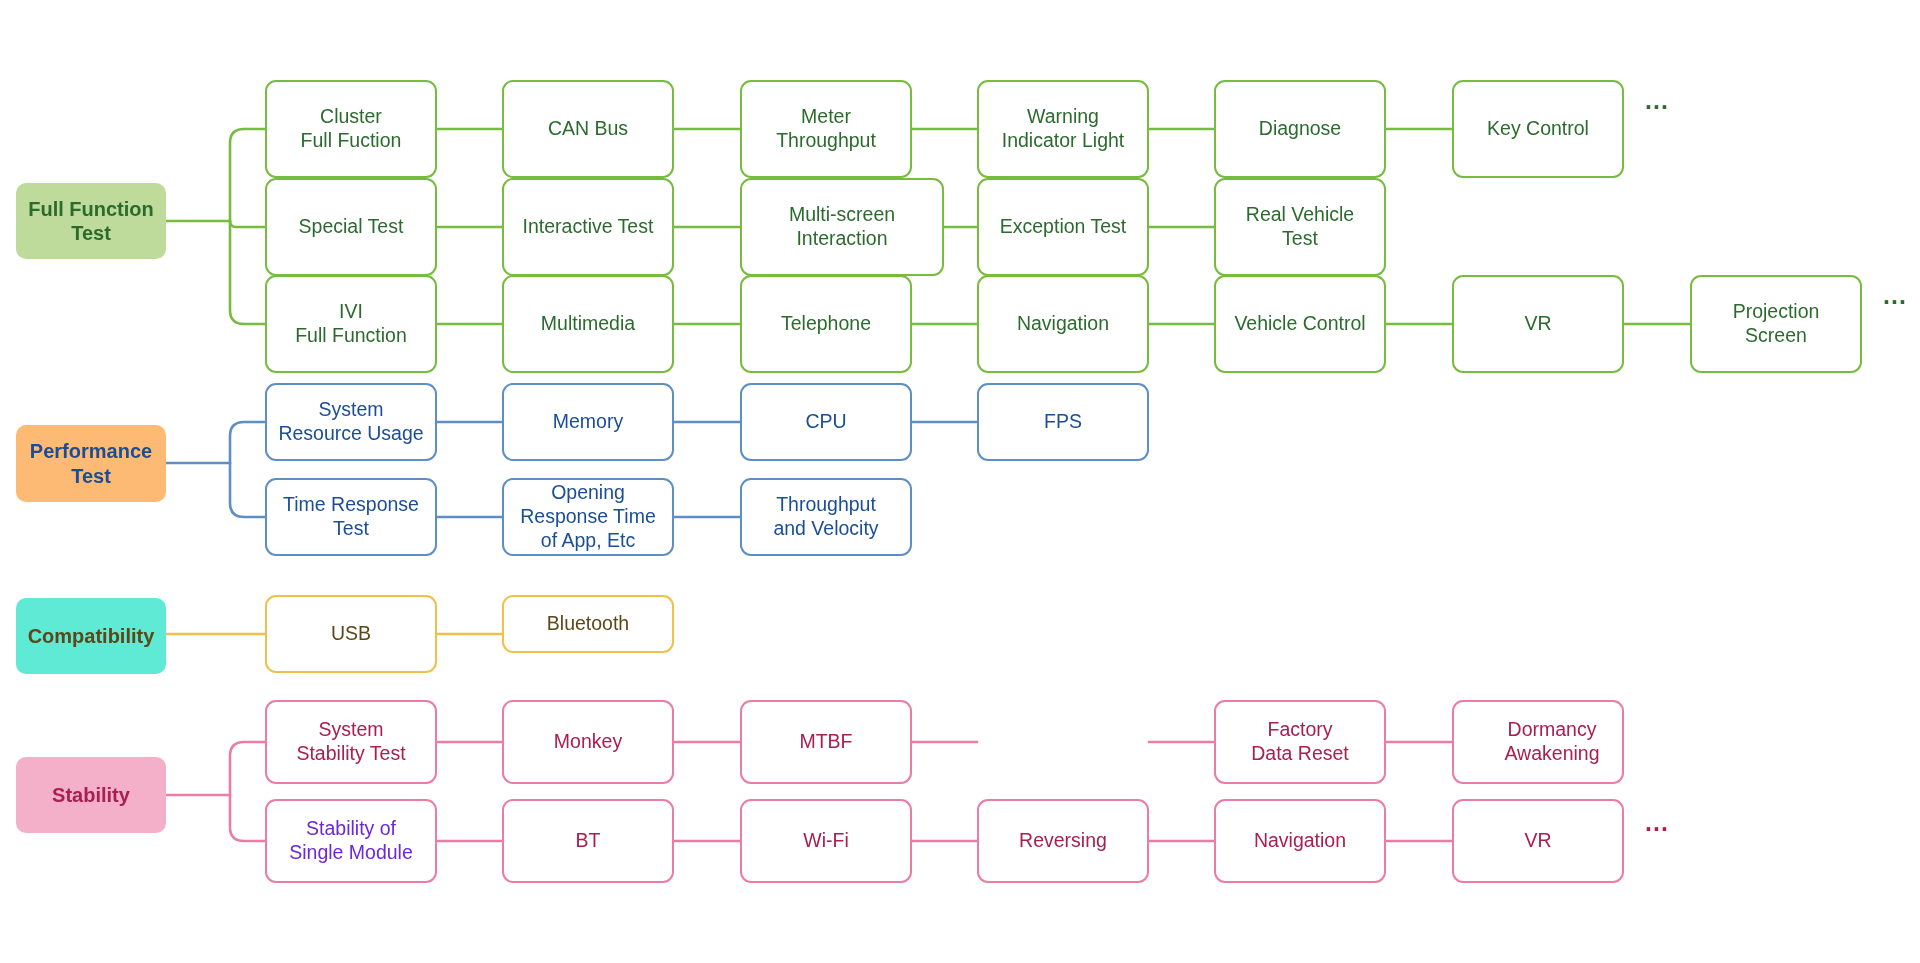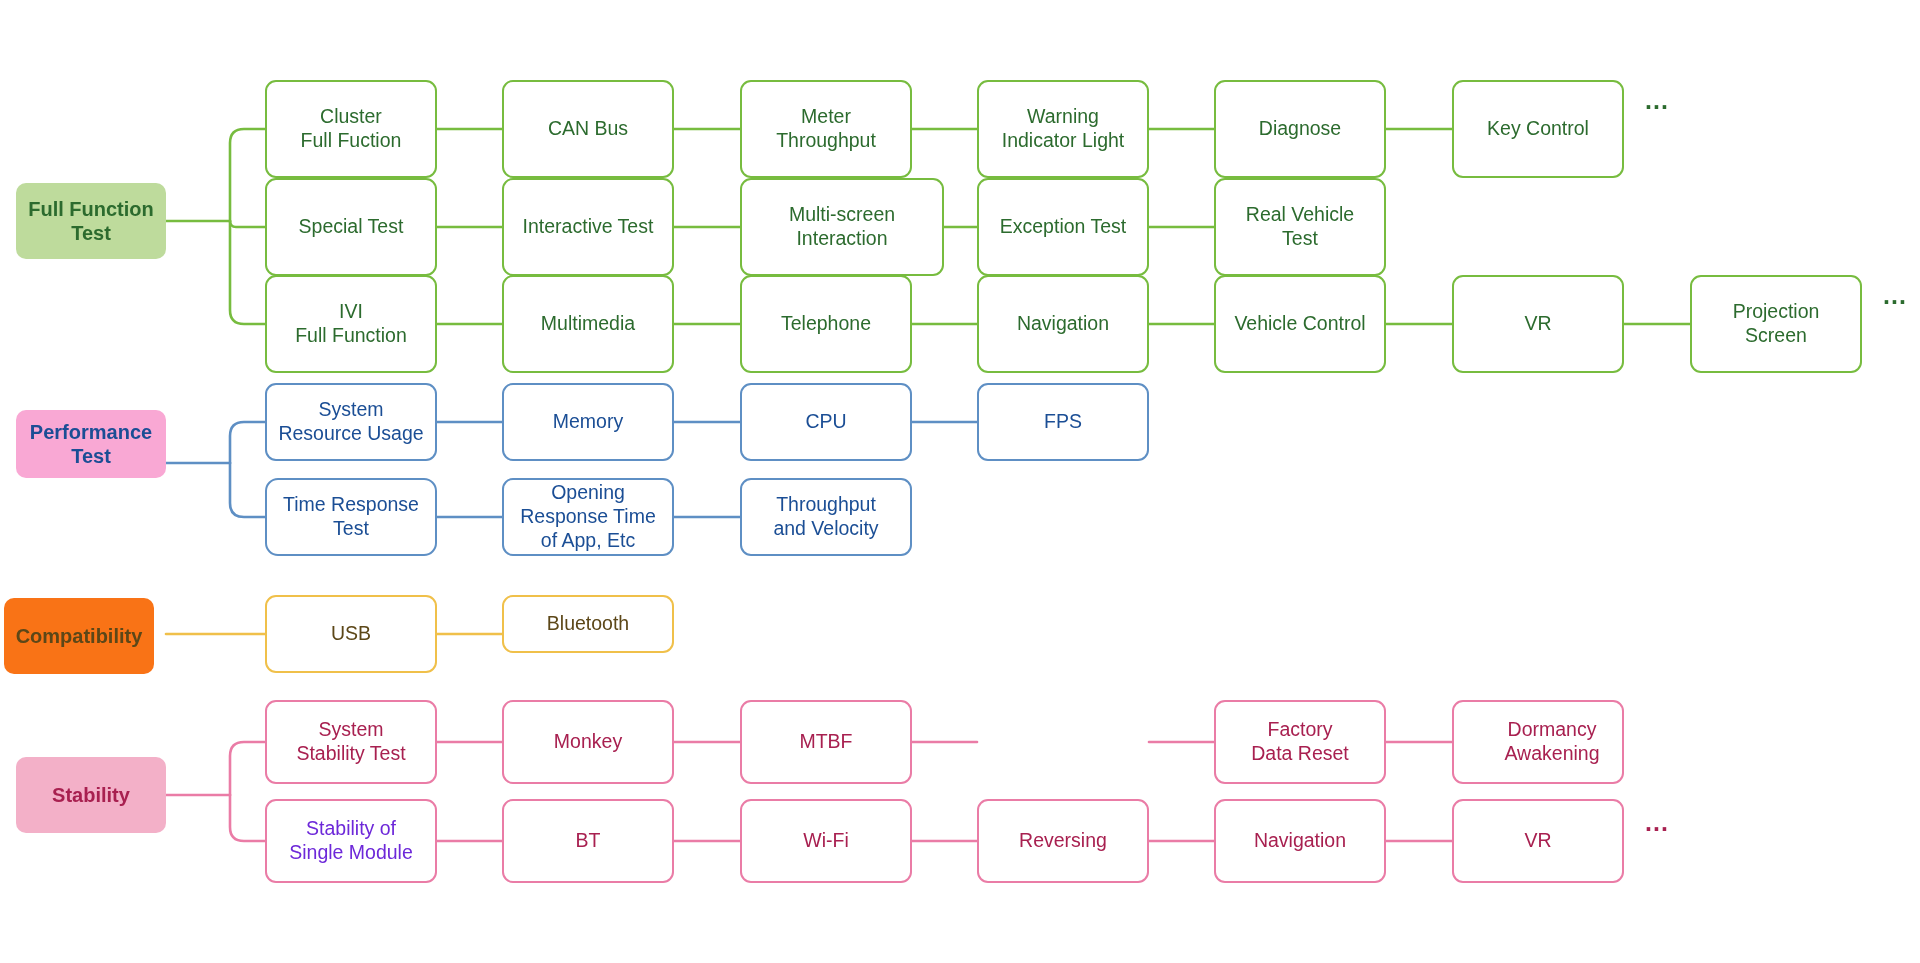--- a/index.html
+++ b/index.html
@@ -136,35 +136,35 @@
     <div class="node box" style="left: 265px; top: 275px; width: 172px; height: 98px; border-color: rgb(119, 188, 63); color: rgb(44, 107, 46);">IVI
 Full Function</div>
     <div class="node box" style="left: 502px; top: 275px; width: 172px; height: 98px; border-color: rgb(119, 188, 63); color: rgb(44, 107, 46);">Multimedia</div>
     <div class="node box" style="left: 740px; top: 275px; width: 172px; height: 98px; border-color: rgb(119, 188, 63); color: rgb(44, 107, 46);">Telephone</div>
     <div class="node box" style="left: 977px; top: 275px; width: 172px; height: 98px; border-color: rgb(119, 188, 63); color: rgb(44, 107, 46);">Navigation</div>
     <div class="node box" style="left: 1214px; top: 275px; width: 172px; height: 98px; border-color: rgb(119, 188, 63); color: rgb(44, 107, 46);">Vehicle Control</div>
     <div class="node box" style="left: 1452px; top: 275px; width: 172px; height: 98px; border-color: rgb(119, 188, 63); color: rgb(44, 107, 46);">VR</div>
     <div class="node box" style="left: 1690px; top: 275px; width: 172px; height: 98px; border-color: rgb(119, 188, 63); color: rgb(44, 107, 46);">Projection
 Screen</div>
     <div class="ellipsis" style="left: 1878px; top: 281px; width: 34px; height: 28px; color: rgb(44, 107, 46);">...</div>
-    <div class="node root" style="left: 16px; top: 410px; width: 150px; height: 68px; background: #f9a8d4; color: rgb(27, 78, 149);">Performance
+    <div class="node root" style="left: 16px; top: 425px; width: 150px; height: 77px; background: #fdba74; color: rgb(27, 78, 149);">Performance
 Test</div>
     <div class="node box" style="left: 265px; top: 383px; width: 172px; height: 78px; border-color: rgb(94, 143, 196); color: rgb(27, 78, 149);">System
 Resource Usage</div>
     <div class="node box" style="left: 502px; top: 383px; width: 172px; height: 78px; border-color: rgb(94, 143, 196); color: rgb(27, 78, 149);">Memory</div>
     <div class="node box" style="left: 740px; top: 383px; width: 172px; height: 78px; border-color: rgb(94, 143, 196); color: rgb(27, 78, 149);">CPU</div>
     <div class="node box" style="left: 977px; top: 383px; width: 172px; height: 78px; border-color: rgb(94, 143, 196); color: rgb(27, 78, 149);">FPS</div>
-    <div class="node box" style="left: 265px; top: 478px; width: 172px; height: 78px; border-color: rgb(94, 143, 196); color: rgb(27, 78, 149); border-radius: 13px;">Time Response
+    <div class="node box" style="left: 265px; top: 478px; width: 172px; height: 78px; border-color: rgb(94, 143, 196); color: rgb(27, 78, 149);">Time Response
 Test</div>
     <div class="node box" style="left: 502px; top: 478px; width: 172px; height: 78px; border-color: rgb(94, 143, 196); color: rgb(27, 78, 149);">Opening
 Response Time
 of App, Etc</div>
     <div class="node box" style="left: 740px; top: 478px; width: 172px; height: 78px; border-color: rgb(94, 143, 196); color: rgb(27, 78, 149);">Throughput
 and Velocity</div>
-    <div class="node root" style="left: 4px; top: 598px; width: 150px; height: 76px; background: #f97316; color: rgb(92, 71, 24);">Compatibility</div>
+    <div class="node root" style="left: 16px; top: 598px; width: 150px; height: 76px; background: #5eead4; color: rgb(92, 71, 24);">Compatibility</div>
     <div class="node box" style="left: 265px; top: 595px; width: 172px; height: 78px; border-color: rgb(240, 192, 74); color: rgb(92, 71, 24);">USB</div>
     <div class="node box" style="left: 502px; top: 595px; width: 172px; height: 58px; border-color: rgb(240, 192, 74); color: rgb(92, 71, 24);">Bluetooth</div>
     <div class="node root" style="left: 16px; top: 757px; width: 150px; height: 76px; background: rgb(243, 176, 200); color: rgb(168, 32, 80);">Stability</div>
     <div class="node box" style="left: 265px; top: 700px; width: 172px; height: 84px; border-color: rgb(234, 124, 166); color: rgb(168, 32, 80);">System
 Stability Test</div>
     <div class="node box" style="left: 502px; top: 700px; width: 172px; height: 84px; border-color: rgb(234, 124, 166); color: rgb(168, 32, 80);">Monkey</div>
     <div class="node box" style="left: 740px; top: 700px; width: 172px; height: 84px; border-color: rgb(234, 124, 166); color: rgb(168, 32, 80);">MTBF</div>
     <div class="node box" style="left: 1214px; top: 700px; width: 172px; height: 84px; border-color: rgb(234, 124, 166); color: rgb(168, 32, 80);">Factory
 Data Reset</div>
     <div class="node box" style="left: 1452px; top: 700px; width: 172px; height: 84px; border-color: rgb(234, 124, 166); color: rgb(168, 32, 80); padding-left: 28px;">Dormancy

